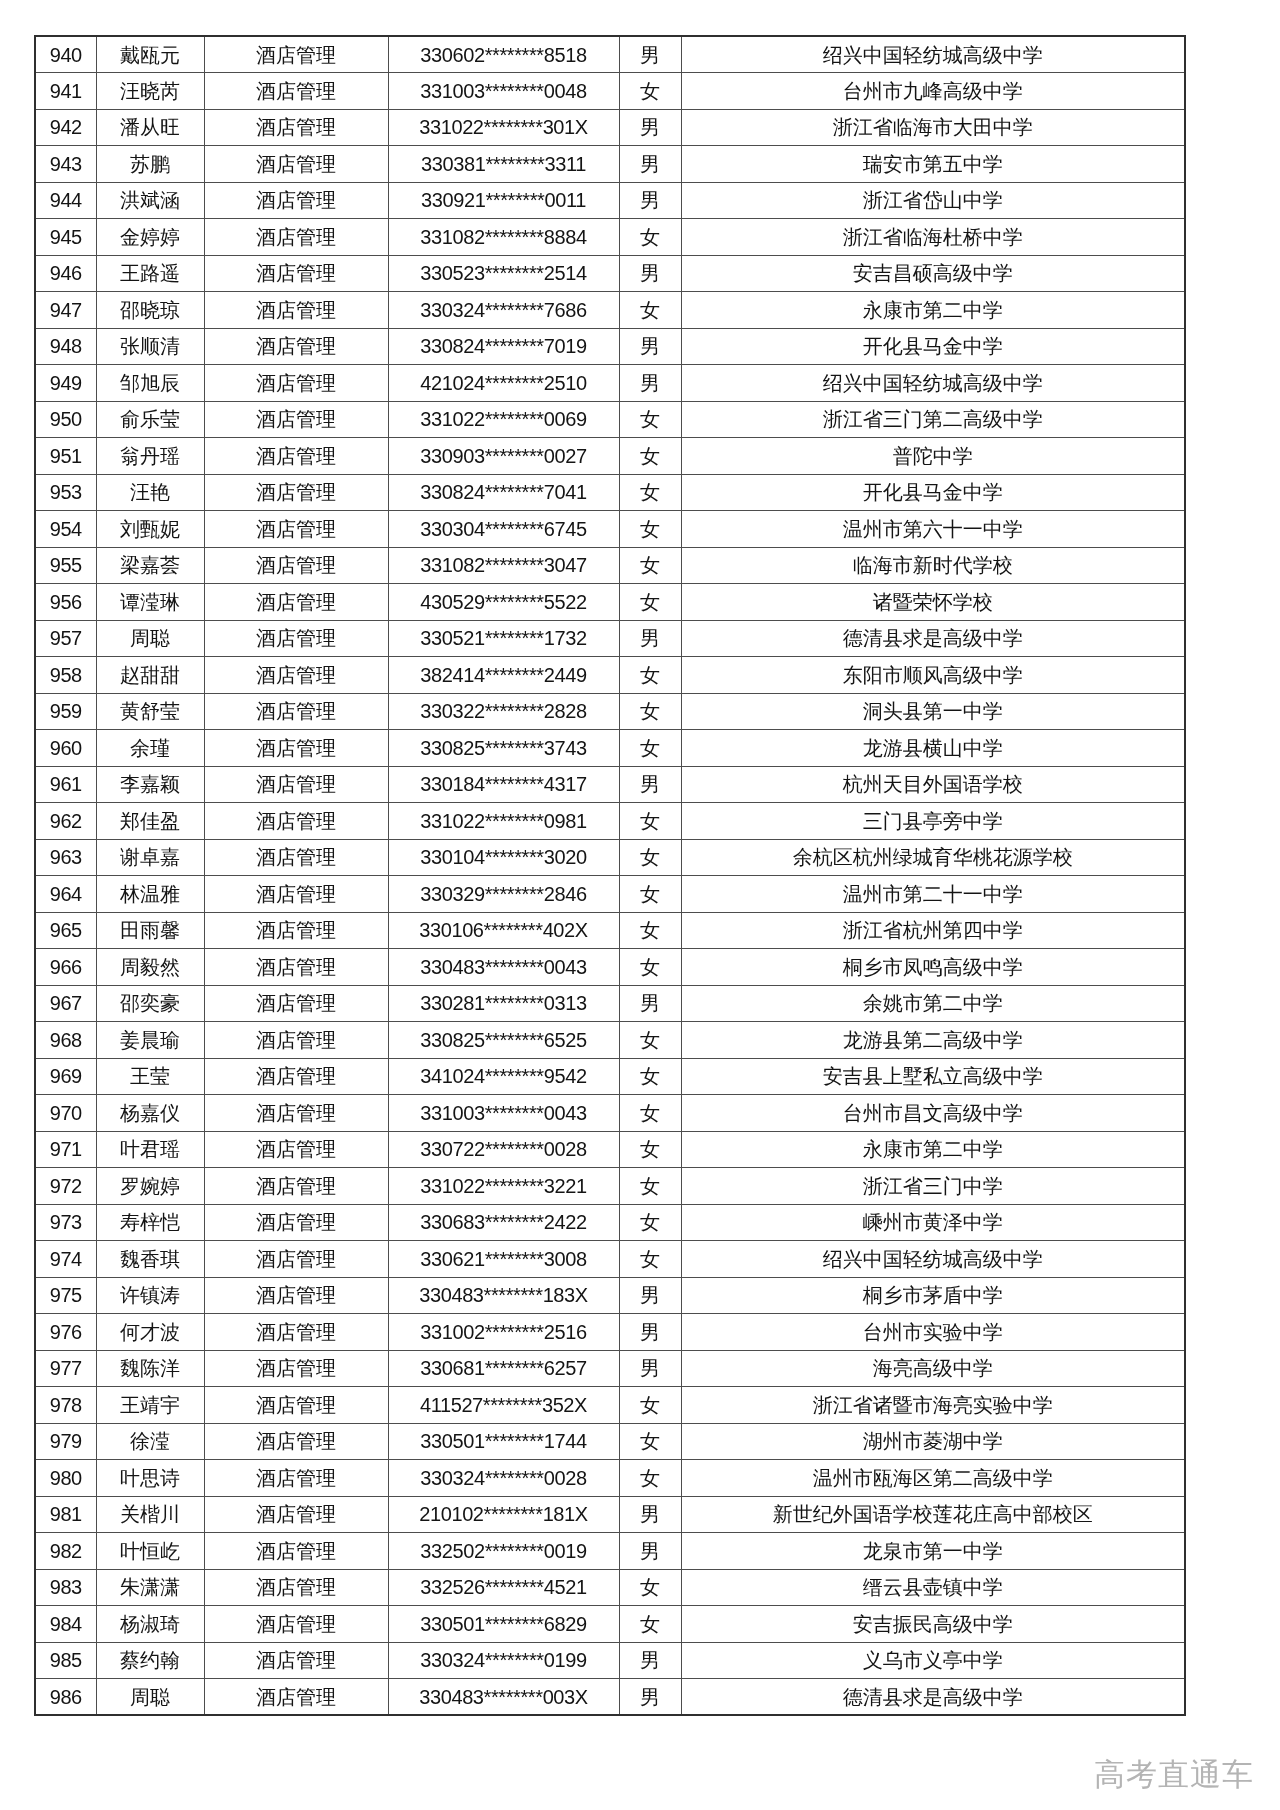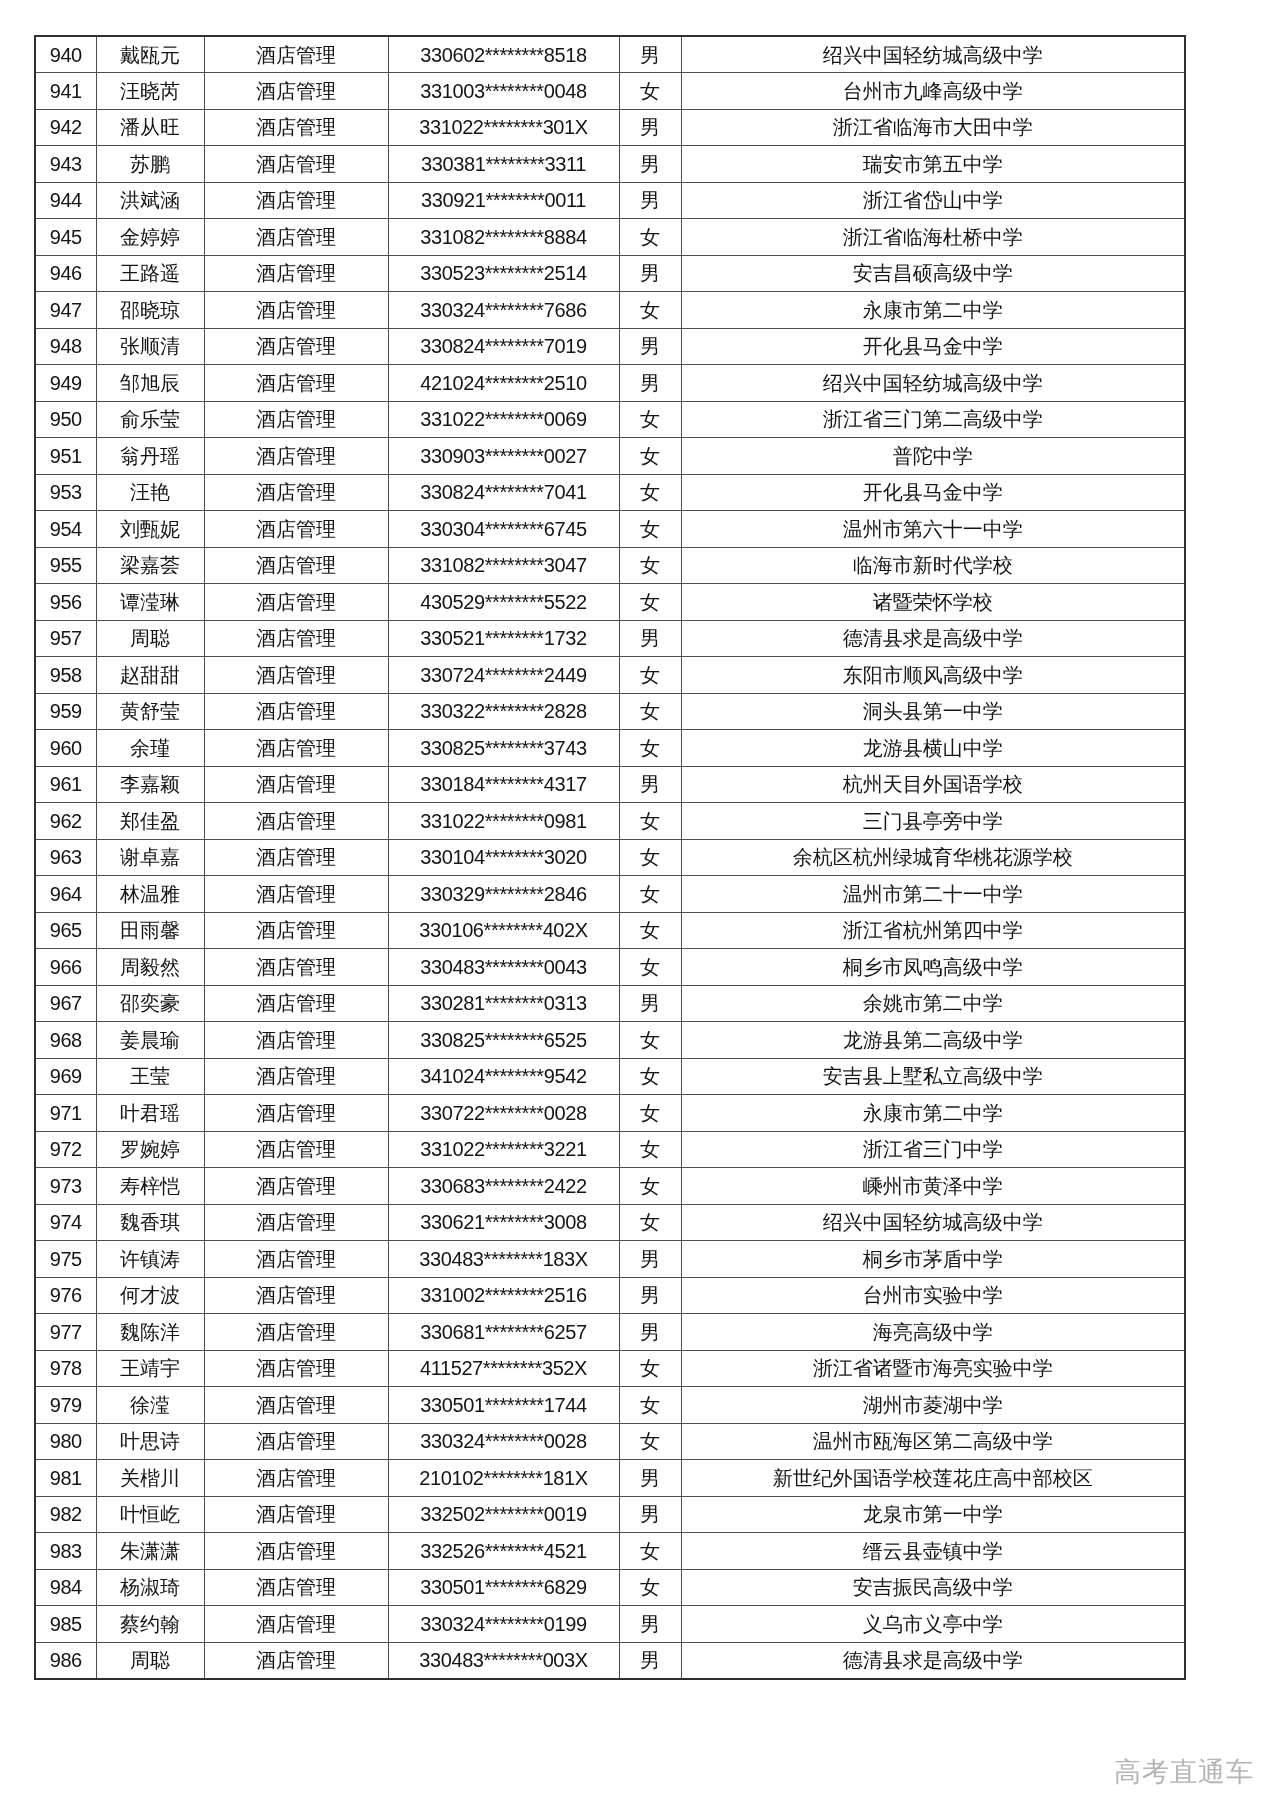--- a/index.html
+++ b/index.html
@@ -51,21 +51,21 @@
   }
   td.cell-id {
     font-size: 19px;
     letter-spacing: -0.4px;
   }
   td.cell-name { font-size: 21px; margin-left: 16px; }
   .watermark {
     position: absolute;
     top: 1754px;
     right: 26px;
-    font-size: 27px;
+    font-size: 31px;
     letter-spacing: 1px;
     color: #b4b4b4;
   }
 </style>
 </head>
 <body>
 
 <div class="page">
 
   <table class="roster">
@@ -211,21 +211,21 @@
           <td class="cell-name">周聪</td>
           <td class="cell-major">酒店管理</td>
           <td class="cell-id">330521********1732</td>
           <td class="cell-gender">男</td>
           <td class="cell-school">德清县求是高级中学</td>
         </tr>
         <tr>
           <td class="cell-serial">958</td>
           <td class="cell-name">赵甜甜</td>
           <td class="cell-major">酒店管理</td>
-          <td class="cell-id">330724********2449</td>
+          <td class="cell-id">382414********2449</td>
           <td class="cell-gender">女</td>
           <td class="cell-school">东阳市顺风高级中学</td>
         </tr>
         <tr>
           <td class="cell-serial">959</td>
           <td class="cell-name">黄舒莹</td>
           <td class="cell-major">酒店管理</td>
           <td class="cell-id">330322********2828</td>
           <td class="cell-gender">女</td>
           <td class="cell-school">洞头县第一中学</td>
@@ -302,20 +302,28 @@
           <td class="cell-gender">女</td>
           <td class="cell-school">龙游县第二高级中学</td>
         </tr>
         <tr>
           <td class="cell-serial">969</td>
           <td class="cell-name">王莹</td>
           <td class="cell-major">酒店管理</td>
           <td class="cell-id">341024********9542</td>
           <td class="cell-gender">女</td>
           <td class="cell-school">安吉县上墅私立高级中学</td>
+        </tr>
+        <tr>
+          <td class="cell-serial">970</td>
+          <td class="cell-name">杨嘉仪</td>
+          <td class="cell-major">酒店管理</td>
+          <td class="cell-id">331003********0043</td>
+          <td class="cell-gender">女</td>
+          <td class="cell-school">台州市昌文高级中学</td>
         </tr>
         <tr>
           <td class="cell-serial">971</td>
           <td class="cell-name">叶君瑶</td>
           <td class="cell-major">酒店管理</td>
           <td class="cell-id">330722********0028</td>
           <td class="cell-gender">女</td>
           <td class="cell-school">永康市第二中学</td>
         </tr>
         <tr>

